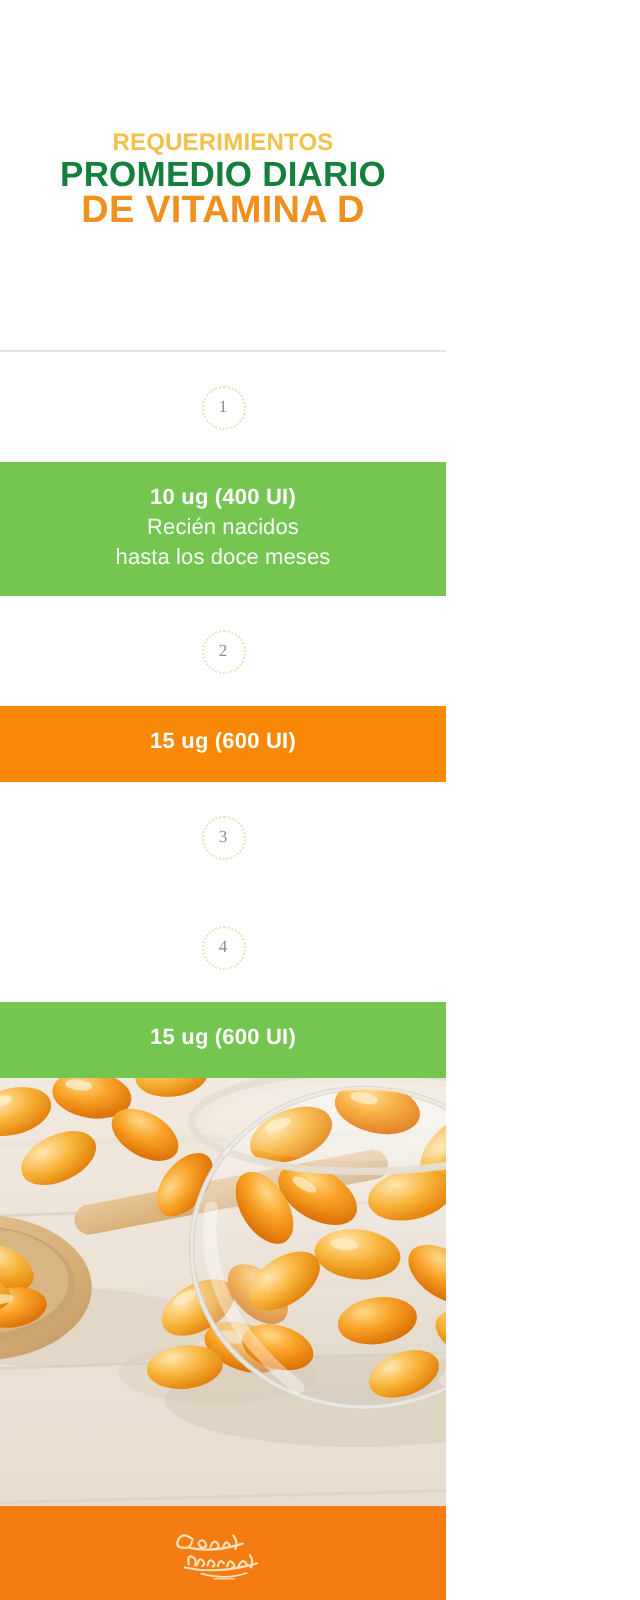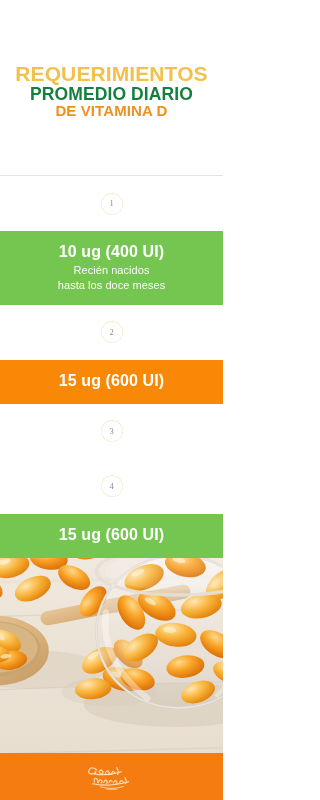--- a/index.html
+++ b/index.html
@@ -37,31 +37,31 @@
     padding-top: 6px;
   }
   .title-line {
     text-align: center;
     font-weight: bold;
     letter-spacing: 0.2px;
     line-height: 1.04;
     white-space: nowrap;
   }
   .title-1 {
-    font-size: 21px;
+    font-size: 12px;
     color: #f3c14a;
     letter-spacing: 0.1px;
   }
   .title-2 {
     font-size: 17.5px;
     color: #6cc24a;
     letter-spacing: 0.1px;
   }
   .title-3 {
-    font-size: 15px;
+    font-size: 19px;
     color: #f0901f;
     letter-spacing: 0.1px;
   }
 
   .header-rule {
     height: 1px;
     flex: 0 0 1px;
     background: #e3e3e5;
     width: 100%;
   }
@@ -106,21 +106,21 @@
     box-sizing: border-box;
     display: flex;
     flex-direction: column;
     align-items: center;
     justify-content: center;
     text-align: center;
     color: #ffffff;
     padding: 11px 8px 12px 8px;
   }
   .band-dose {
-    font-size: 16px;
+    font-size: 11px;
     font-weight: bold;
     line-height: 1.28;
     letter-spacing: 0.1px;
     margin-bottom: 1px;
   }
   .band-desc {
     font-size: 11px;
     font-weight: normal;
     line-height: 1.32;
     letter-spacing: 0.05px;

